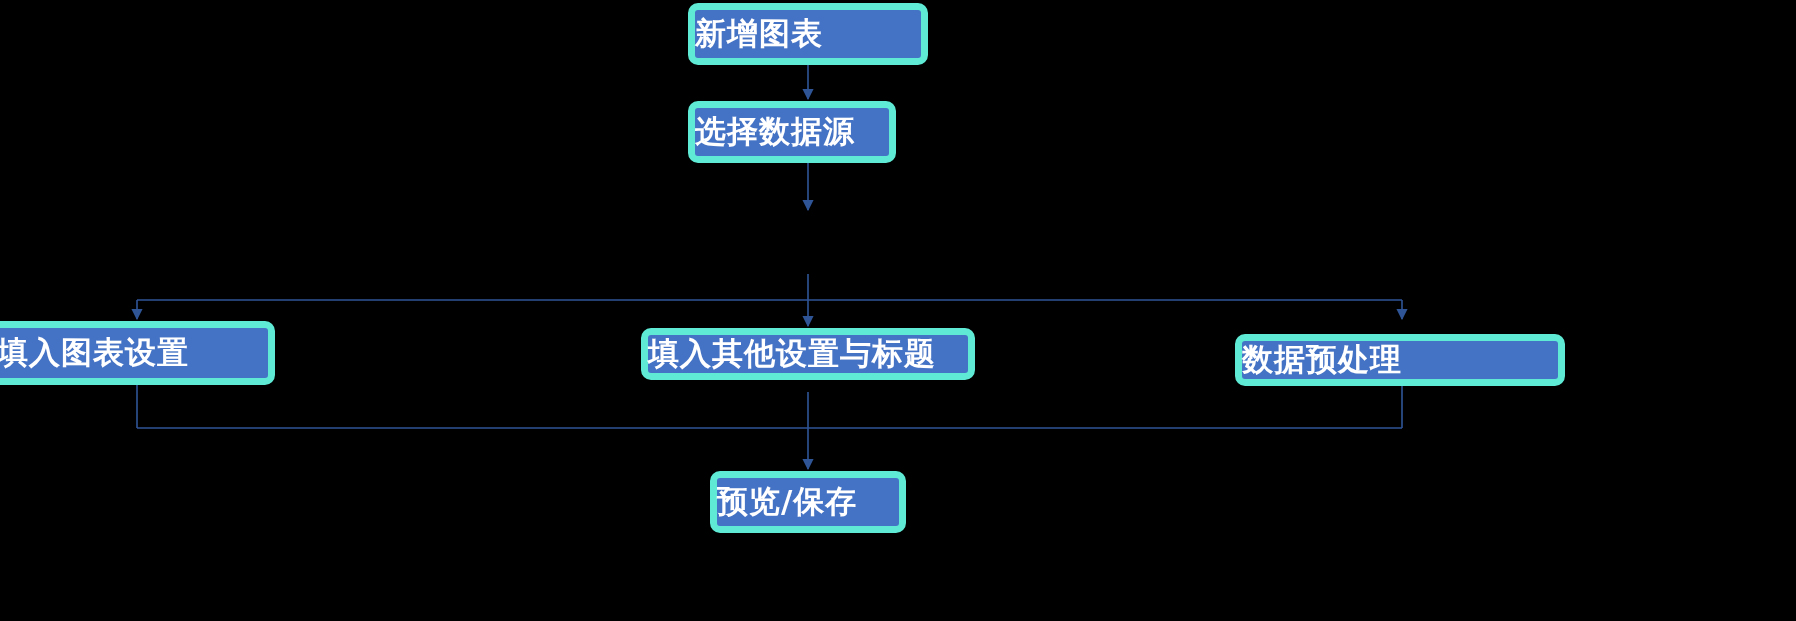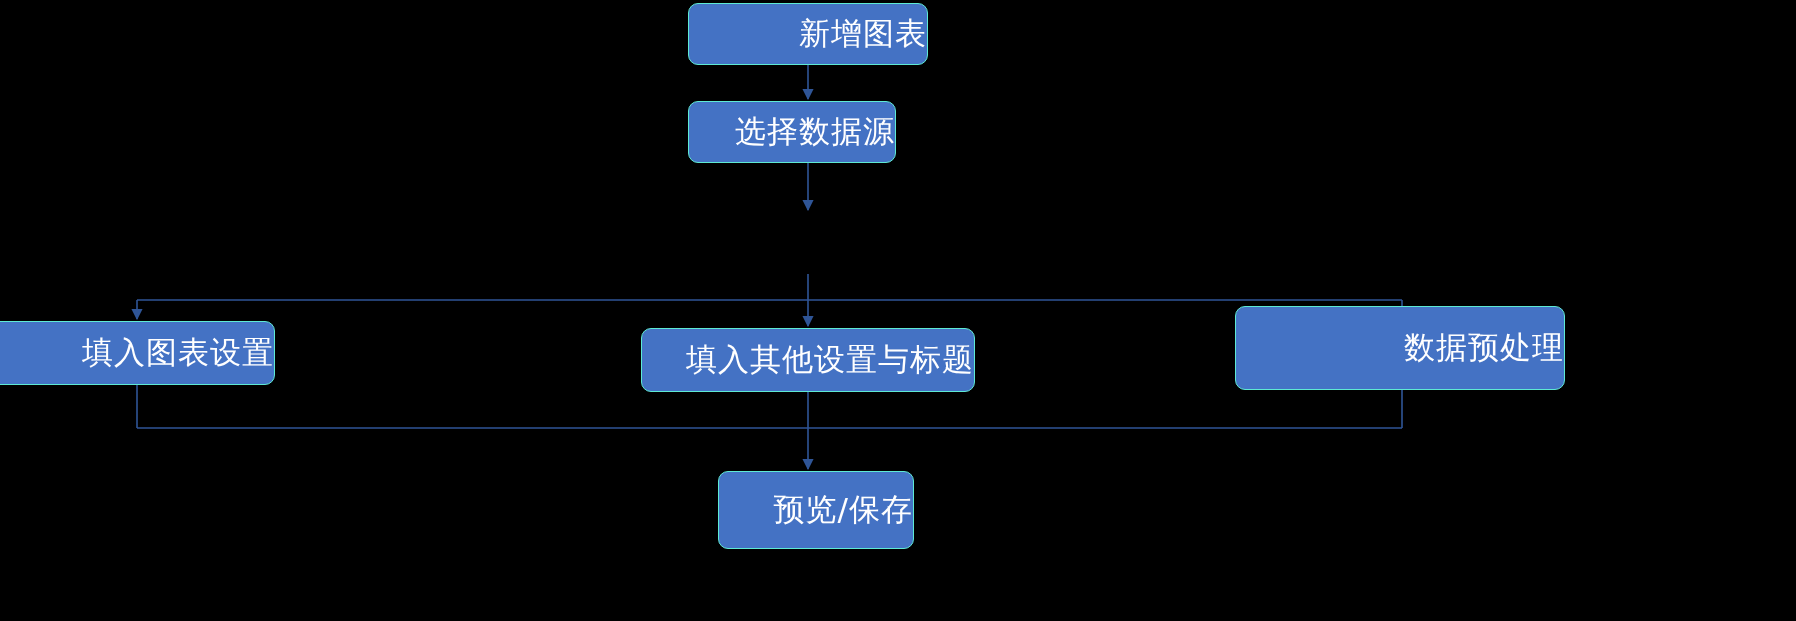--- a/index.html
+++ b/index.html
@@ -20,31 +20,31 @@
     left: 0;
     top: 0;
     width: 1796px;
     height: 621px;
     pointer-events: none;
   }
   .node {
     position: absolute;
     box-sizing: border-box;
     background: #4472c4;
-    border: 1px solid #5eead4;
+    border: 7px solid #5eead4;
     border-radius: 10px;
     color: #ffffff;
     display: flex;
     align-items: center;
-    justify-content: flex-end;
+    justify-content: flex-start;
     font-size: 31px;
     line-height: 1;
     letter-spacing: 1px;
     white-space: nowrap;
-    font-weight: 400;
+    font-weight: 700;
   }
   .node-label {
     display: block;
     transform: translateY(-1px);
   }
 </style>
 </head>
 <body>
 
 <div id="canvas">
@@ -87,25 +87,25 @@
 
   <div class="node" style="left:688px; top:101px; width:208px; height:62px;">
     <span class="node-label">选择数据源</span>
   </div>
 
 
   <div class="node" style="left:-10px; top:321px; width:285px; height:64px;">
     <span class="node-label">填入图表设置</span>
   </div>
 
-  <div class="node" style="left:641px; top:328px; width:334px; height:64px;">
+  <div class="node" style="left:641px; top:328px; width:334px; height:52px;">
     <span class="node-label">填入其他设置与标题</span>
   </div>
 
-  <div class="node" style="left:1235px; top:306px; width:330px; height:84px;">
+  <div class="node" style="left:1235px; top:334px; width:330px; height:52px;">
     <span class="node-label">数据预处理</span>
   </div>
 
-  <div class="node" style="left:710px; top:471px; width:196px; height:78px;margin-left:8px;">
+  <div class="node" style="left:710px; top:471px; width:196px; height:62px;">
     <span class="node-label">预览/保存</span>
   </div>
 
 </div>
 
 </body></html>

